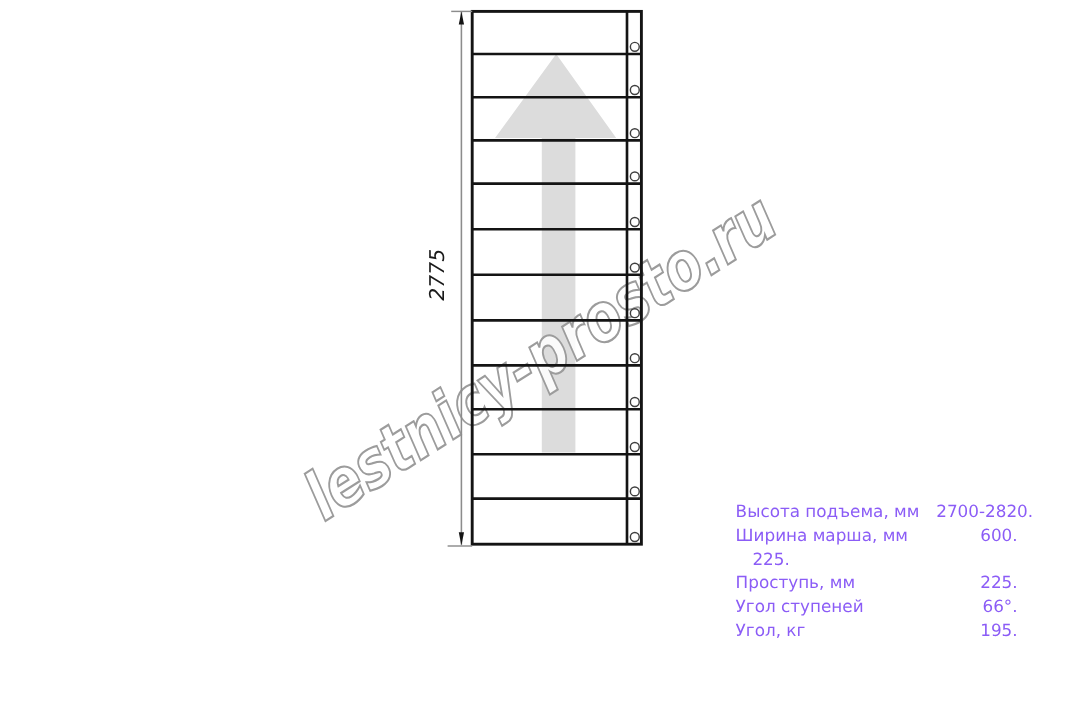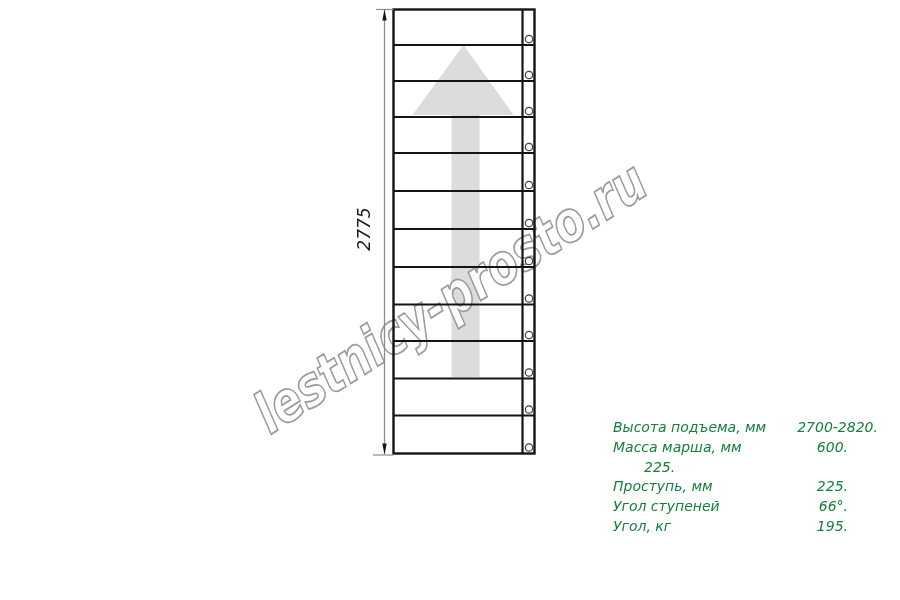--- a/index.html
+++ b/index.html
@@ -20,33 +20,32 @@
   .drawing-svg {
     position: absolute;
     left: 0;
     top: 0;
   }
   .specs {
     position: absolute;
     left: 613px;
     top: 418px;
     width: 235px;
-    font-style: italic;
     font-size: 14px;
     line-height: 19.8px;
-    color: #15803d;
+    color: #8b5cf6;
   }
   .spec-row {
     display: flex;
     justify-content: space-between;
     white-space: nowrap;
   }
   .spec-row .val {
     text-align: right;
-    margin-left: 31px;
+    margin-left: 14px;
   }
   .wm-text {
     font-family: "DejaVu Sans", "Liberation Sans", sans-serif;
     font-weight: bold;
     font-style: italic;
     font-size: 56px;
   }
   .dim-text {
     font-family: "DejaVu Sans", "Liberation Sans", sans-serif;
     font-style: italic;
@@ -108,21 +107,21 @@
       <text class="dim-text" transform="translate(370,229) rotate(-90)" x="0" y="0" text-anchor="middle" fill="#1a1a1a">2775</text>
     </g>
   </svg>
 
   <div class="specs">
     <div class="spec-row">
       <span class="lbl">Высота подъема, мм</span>
       <span class="val">2700-2820.</span>
     </div>
     <div class="spec-row">
-      <span class="lbl">Масса марша, мм</span>
+      <span class="lbl">Ширина марша, мм</span>
       <span class="val">600.</span>
     </div>
     <div class="spec-row">
       <span class="val">225.</span>
     </div>
     <div class="spec-row">
       <span class="lbl">Проступь, мм</span>
       <span class="val">225.</span>
     </div>
     <div class="spec-row">

